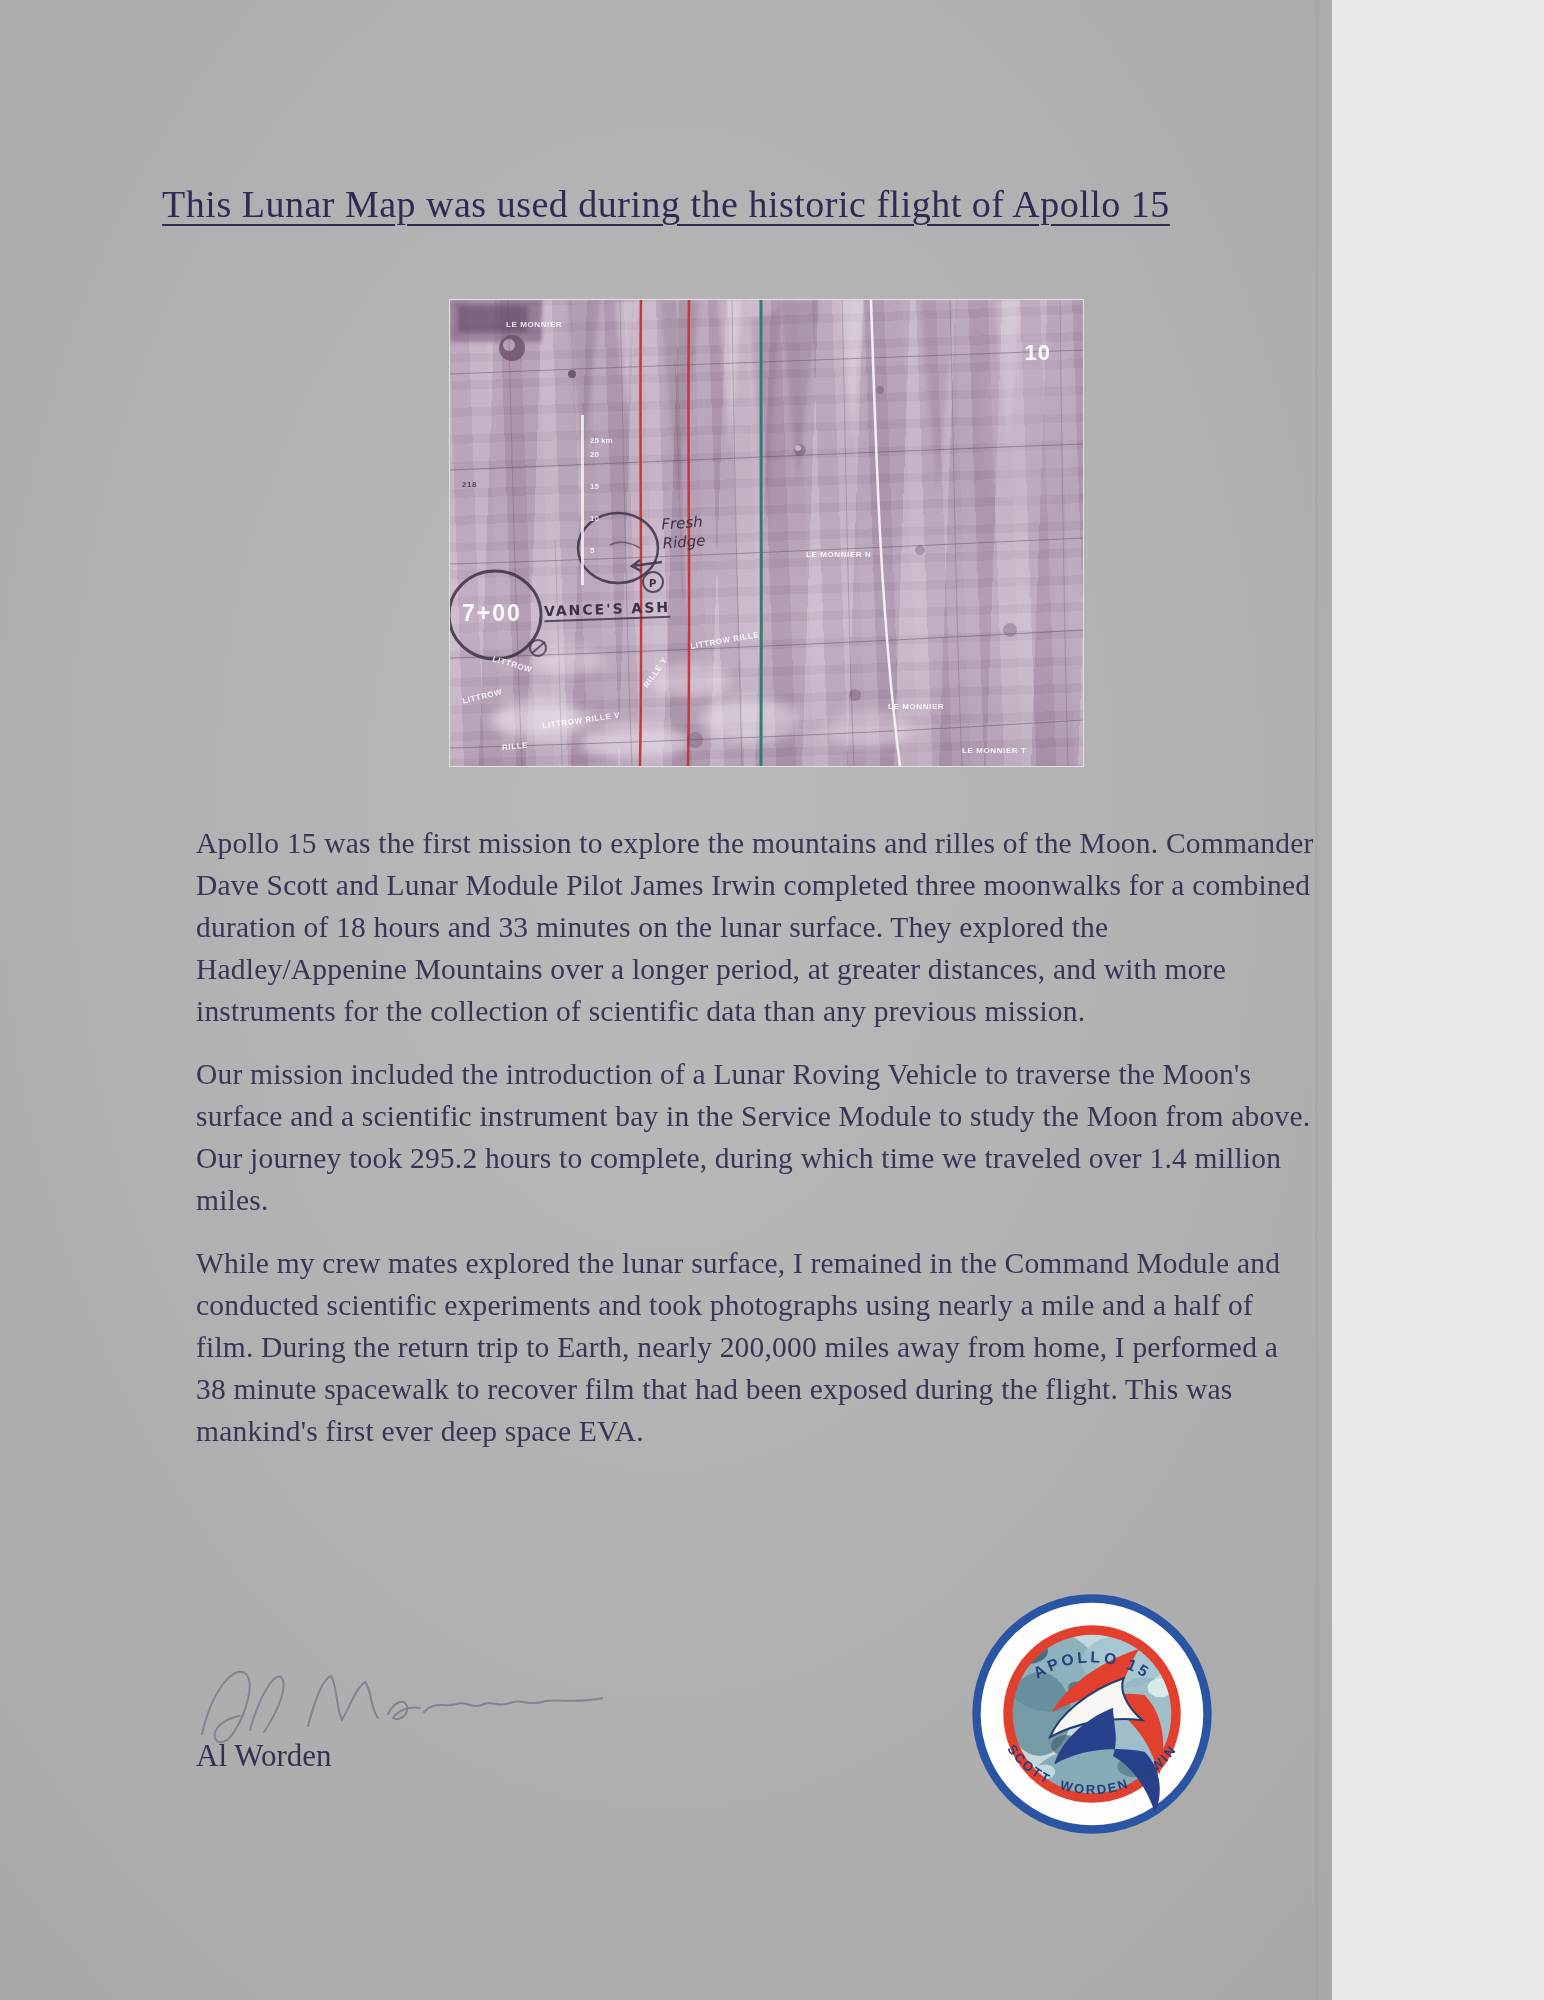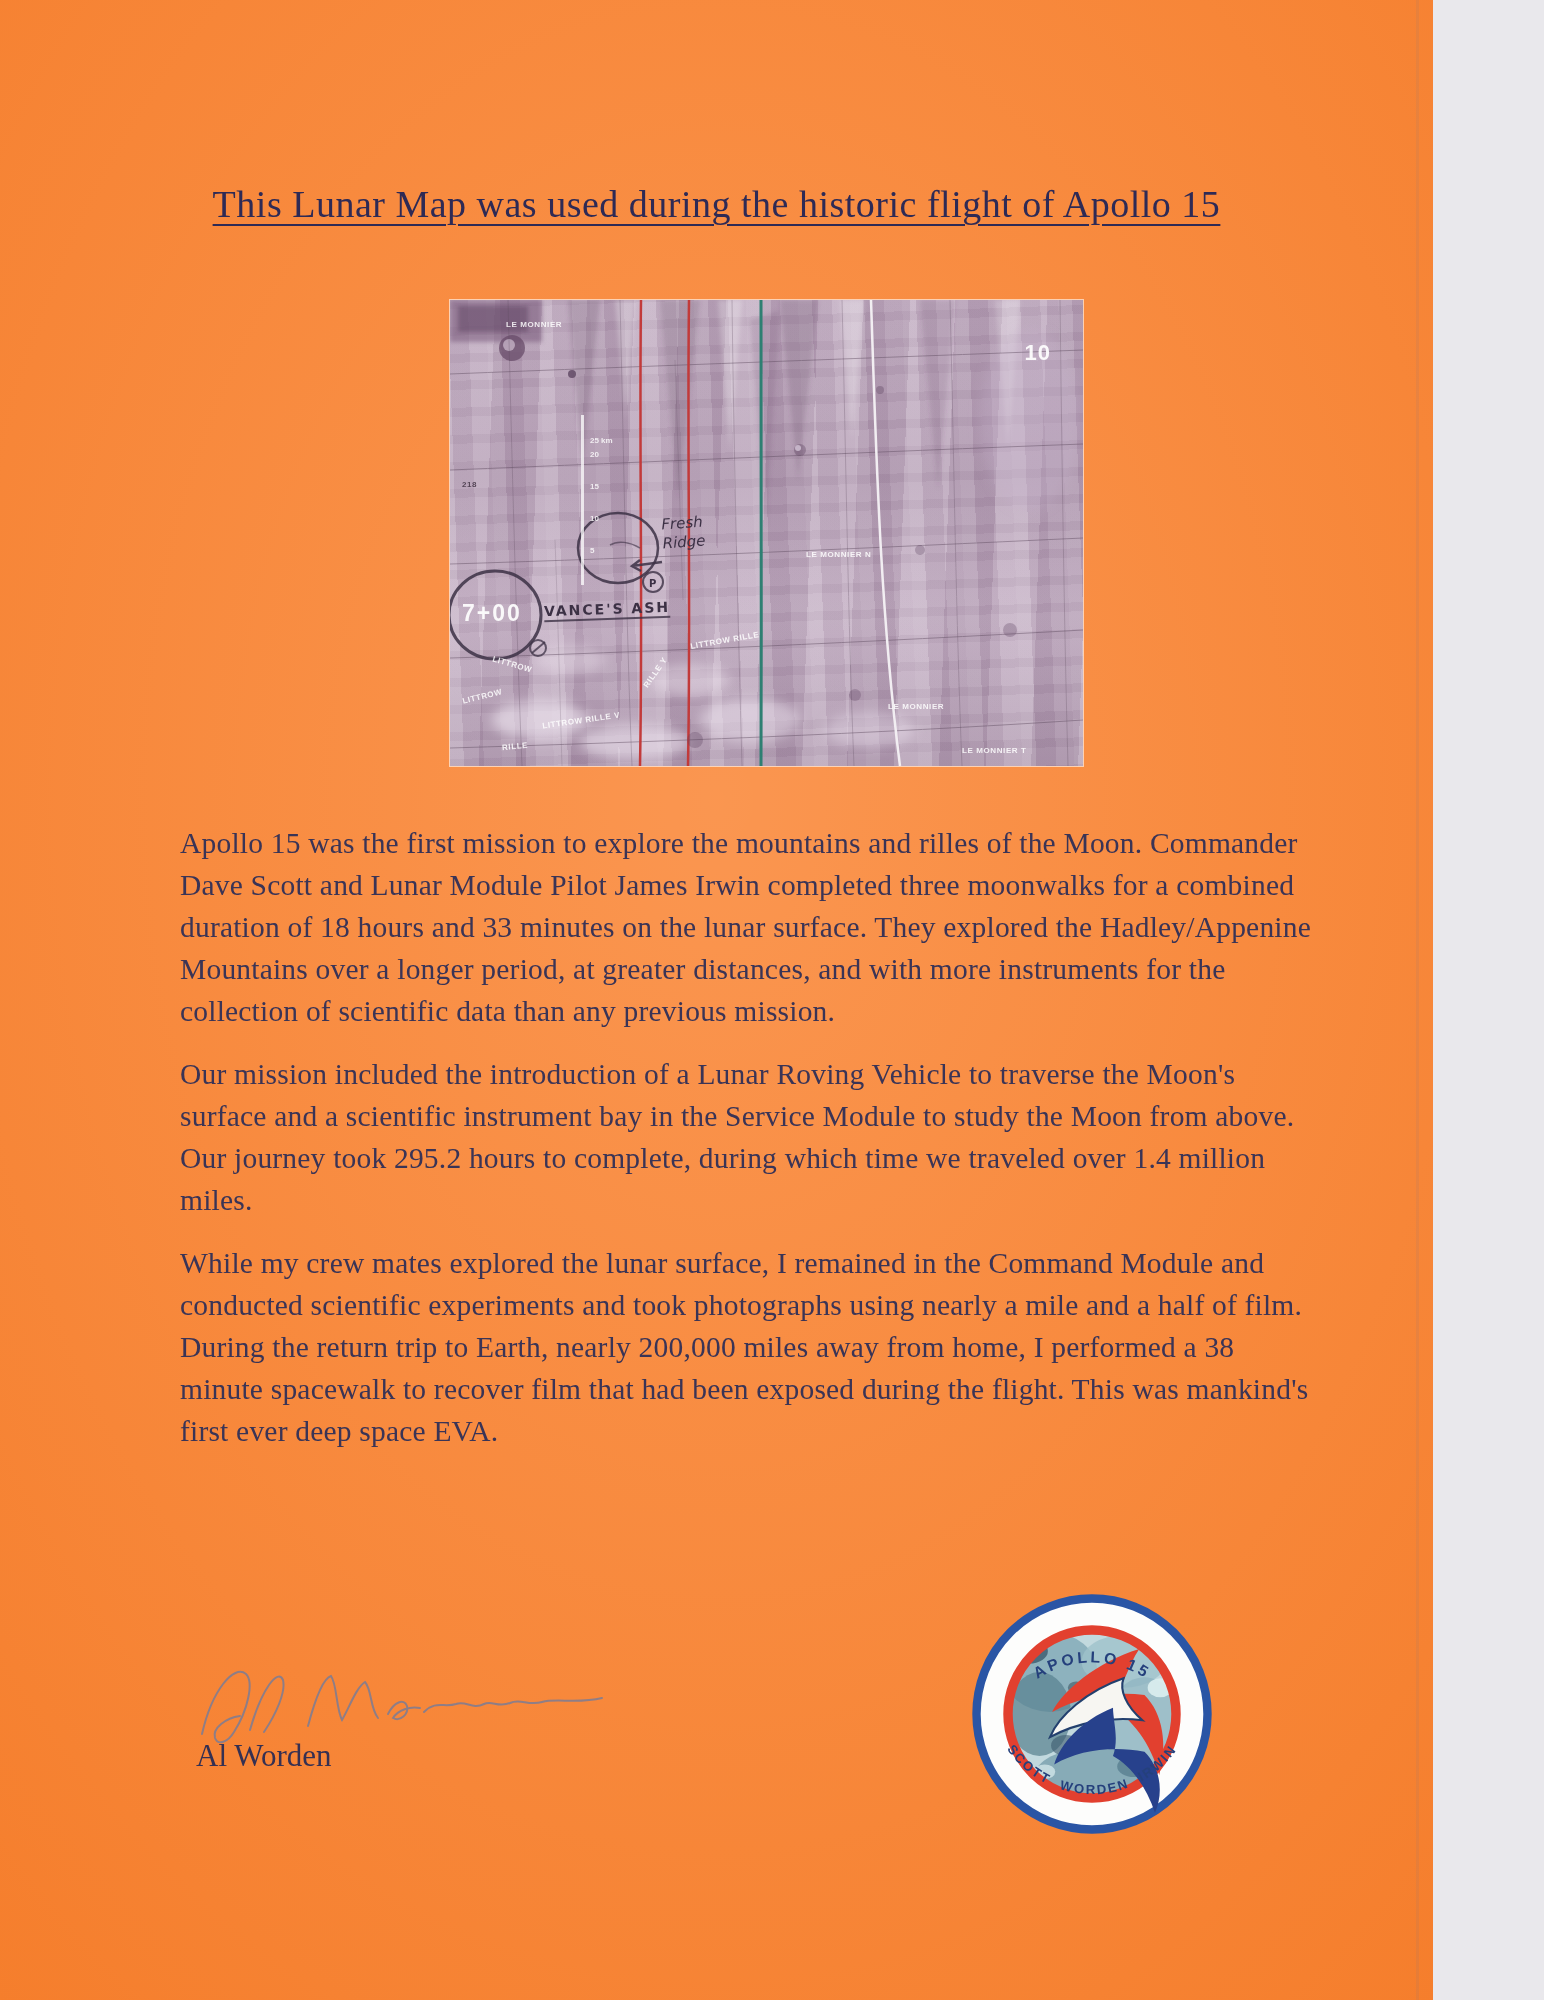--- a/index.html
+++ b/index.html
@@ -1,16 +1,16 @@
 <!DOCTYPE html>
 <html><head>
 <meta charset="utf-8">
 <style>
   html,body{margin:0;padding:0;background:#e9e8ec;}
-  .page{position:relative;width:1433px;height:2000px;background:#f97316;overflow:hidden;
+  .page{position:relative;width:1332px;height:2000px;background:#a3a3a3;overflow:hidden;
         font-family:"Liberation Serif", serif;}
   .page::after{content:"";position:absolute;top:0;right:14px;width:3px;height:100%;
         background:rgba(120,115,130,.12);}
   .page::before{content:"";position:absolute;inset:0;
         background:radial-gradient(120% 120% at 50% 40%, rgba(255,255,255,.25), rgba(150,145,160,.06) 90%);
         pointer-events:none;}
 
   
   .title{position:absolute;left:0;right:0;top:182px;text-align:center;
          font-size:38px;letter-spacing:.5px;color:#2e2a55;
@@ -36,21 +36,21 @@
   .fresh{left:212px;top:214px;font-size:15px;font-style:italic;transform:rotate(-4deg);line-height:19px;}
   .vance{left:94px;top:301px;font-size:14px;font-weight:bold;letter-spacing:2px;transform:rotate(-2deg);
          border-bottom:2px solid rgba(60,49,69,.8);padding-bottom:1px;}
   .scalebar{position:absolute;left:131px;top:115px;width:3px;height:170px;background:rgba(255,255,255,.75);}
   .scaletick{position:absolute;left:140px;font-family:"Liberation Sans",sans-serif;font-weight:bold;
              font-size:8px;color:rgba(255,255,255,.8);}
 
   
   .bodytext{position:absolute;left:180px;top:822px;width:1134px;color:#3a3456;
             font-size:29.5px;line-height:42px;letter-spacing:.2px;}
-  .para{margin:0 0 21px 0;white-space:pre-wrap;}
+  .para{margin:0 0 21px 16px;white-space:pre-wrap;}
 
   
   .sig{position:absolute;left:188px;top:1648px;}
   .signame{position:absolute;left:196px;top:1738px;font-size:31px;color:#353052;}
   .sigrole{position:absolute;left:196px;top:1792px;font-size:31px;color:#353052;white-space:pre-wrap;}
 
   
   .patch{position:absolute;left:966px;top:1588px;width:252px;height:252px;}
 </style>
 </head>

